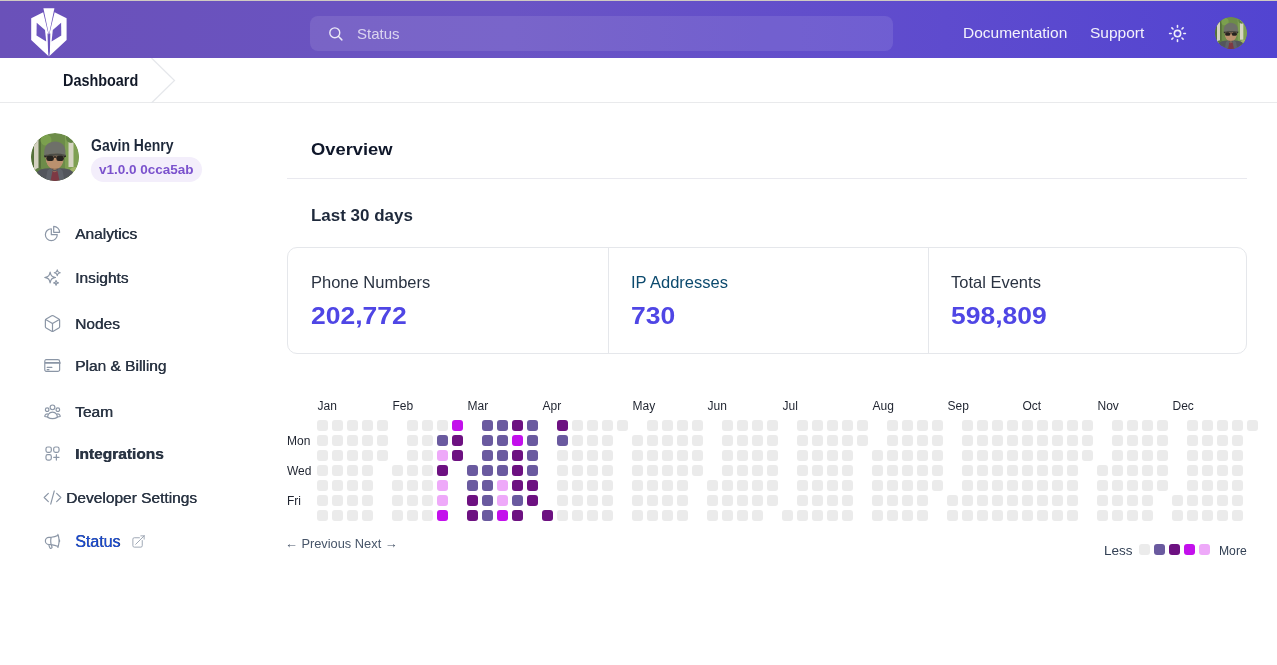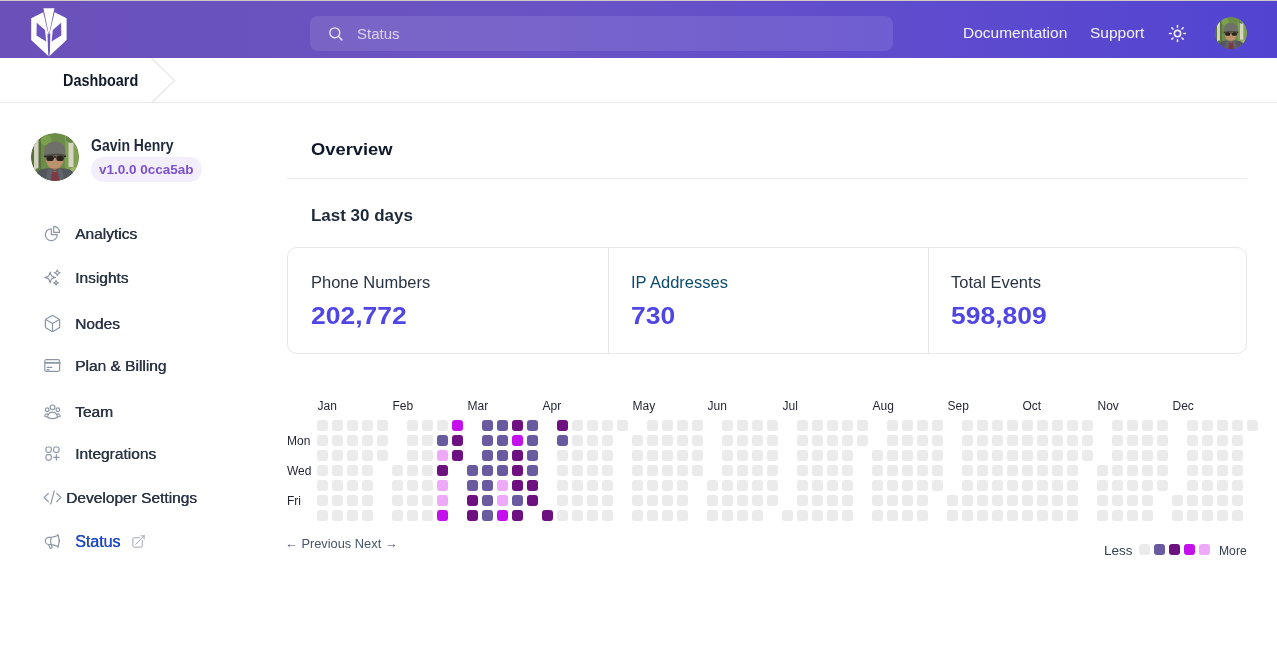--- a/index.html
+++ b/index.html
@@ -148,21 +148,21 @@
       </svg>
     </span>
     <span style="margin-left:13px;font-size:15.5px;color:#2b3544;font-weight:400;text-shadow:0.4px 0 0 #2b3544">Team</span>
   </div>
 <div style="position:absolute;left:43px;top:442.5px;height:22px;display:flex;align-items:center">
     <span style="display:inline-flex;width:19px;height:19px">
       <svg width="19" height="19" viewBox="0 0 24 24" fill="none" stroke="#8b96a6" stroke-width="1.5" stroke-linecap="round" stroke-linejoin="round" style="">
         <path d="M13.5 16.875h3.375m0 0h3.375m-3.375 0V13.5m0 3.375v3.375M6 10.5h2.25a2.25 2.25 0 0 0 2.25-2.25V6a2.25 2.25 0 0 0-2.25-2.25H6A2.25 2.25 0 0 0 3.75 6v2.25A2.25 2.25 0 0 0 6 10.5Zm0 9.75h2.25A2.25 2.25 0 0 0 10.5 18v-2.25a2.25 2.25 0 0 0-2.25-2.25H6a2.25 2.25 0 0 0-2.25 2.25V18A2.25 2.25 0 0 0 6 20.25Zm9.75-9.75H18a2.25 2.25 0 0 0 2.25-2.25V6A2.25 2.25 0 0 0 18 3.75h-2.25A2.25 2.25 0 0 0 13.5 6v2.25a2.25 2.25 0 0 0 2.25 2.25Z"></path>
       </svg>
     </span>
-    <span style="margin-left:13px;font-size:15.5px;color:#2b3544;font-weight:400;text-shadow:0.4px 0 0 #2b3544">Integrations</span>
+    <span style="margin-left:13px;font-size:15.5px;color:#2b3544;font-weight:700;text-shadow:0.4px 0 0 #2b3544">Integrations</span>
   </div>
 <div style="position:absolute;left:43px;top:486.5px;height:22px;display:flex;align-items:center">
     <span style="display:inline-flex;width:19px;height:19px">
       <svg width="19" height="19" viewBox="0 0 24 24" fill="none" stroke="#8b96a6" stroke-width="1.5" stroke-linecap="round" stroke-linejoin="round" style="">
         <path d="m17.25 6.75 5.25 5.25-5.25 5.25m-10.5 0L1.5 12l5.25-5.25m7.5-3-4.5 16.5"></path>
       </svg>
     </span>
     <span style="margin-left:4px;font-size:15.5px;color:#2b3544;font-weight:400;text-shadow:0.4px 0 0 #2b3544">Developer Settings</span>
   </div>
 <div style="position:absolute;left:43px;top:530.5px;height:22px;display:flex;align-items:center">

